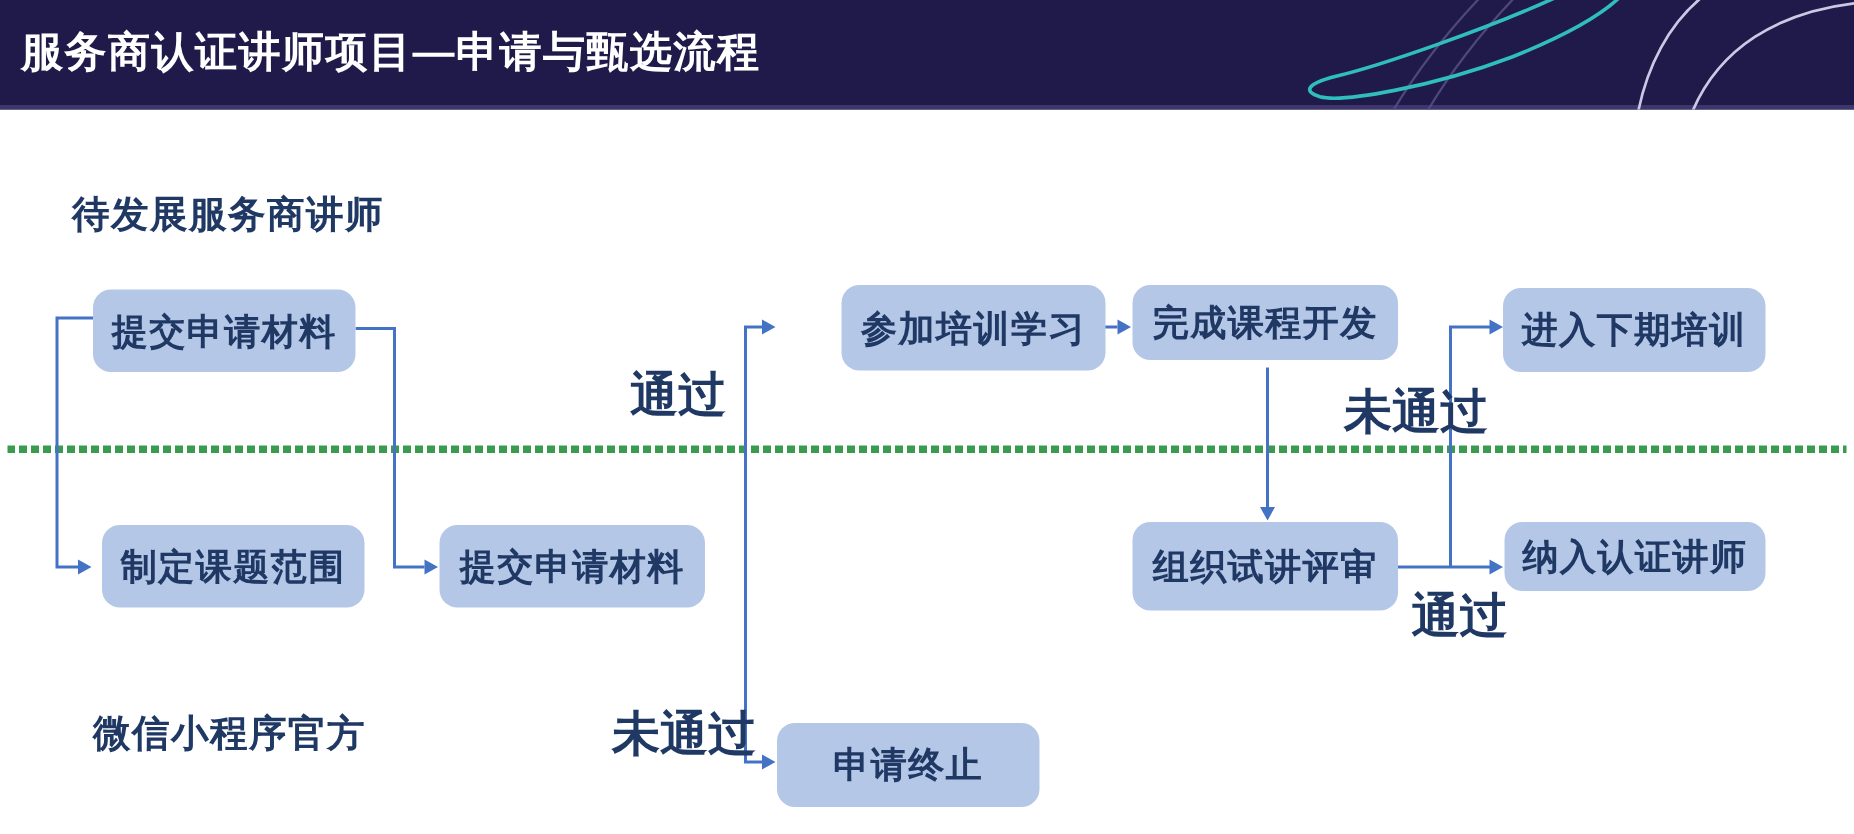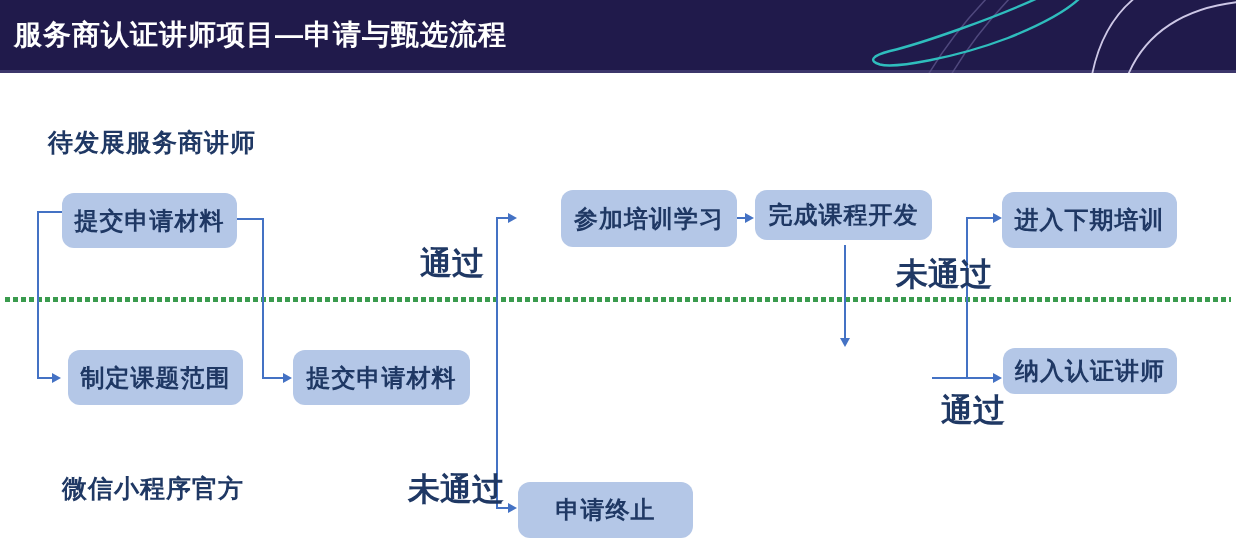--- a/index.html
+++ b/index.html
@@ -119,20 +119,21 @@
     <path class="c-line" d="M967,378 V218 H994"></path>
     <polygon class="c-arrow" points="1002,218 993,213 993,223"></polygon>
   </svg>
 
   <div class="node" id="n-submit">提交申请材料</div>
   <div class="node" id="n-scope">制定课题范围</div>
   <div class="node" id="n-qualification">提交申请材料</div>
   <div class="node" id="n-training">参加培训学习</div>
   <div class="node" id="n-course">完成课程开发</div>
   <div class="node" id="n-next">进入下期培训</div>
+  <div class="node" id="n-trial">组织试讲评审</div>
   <div class="node" id="n-certified">纳入认证讲师</div>
   <div class="node" id="n-terminated">申请终止</div>
 
   <div class="edge-label" id="l-pass1">通过</div>
   <div class="edge-label" id="l-fail1">未通过</div>
   <div class="edge-label" id="l-fail2">未通过</div>
   <div class="edge-label" id="l-pass2">通过</div>
 
 </div>
 

